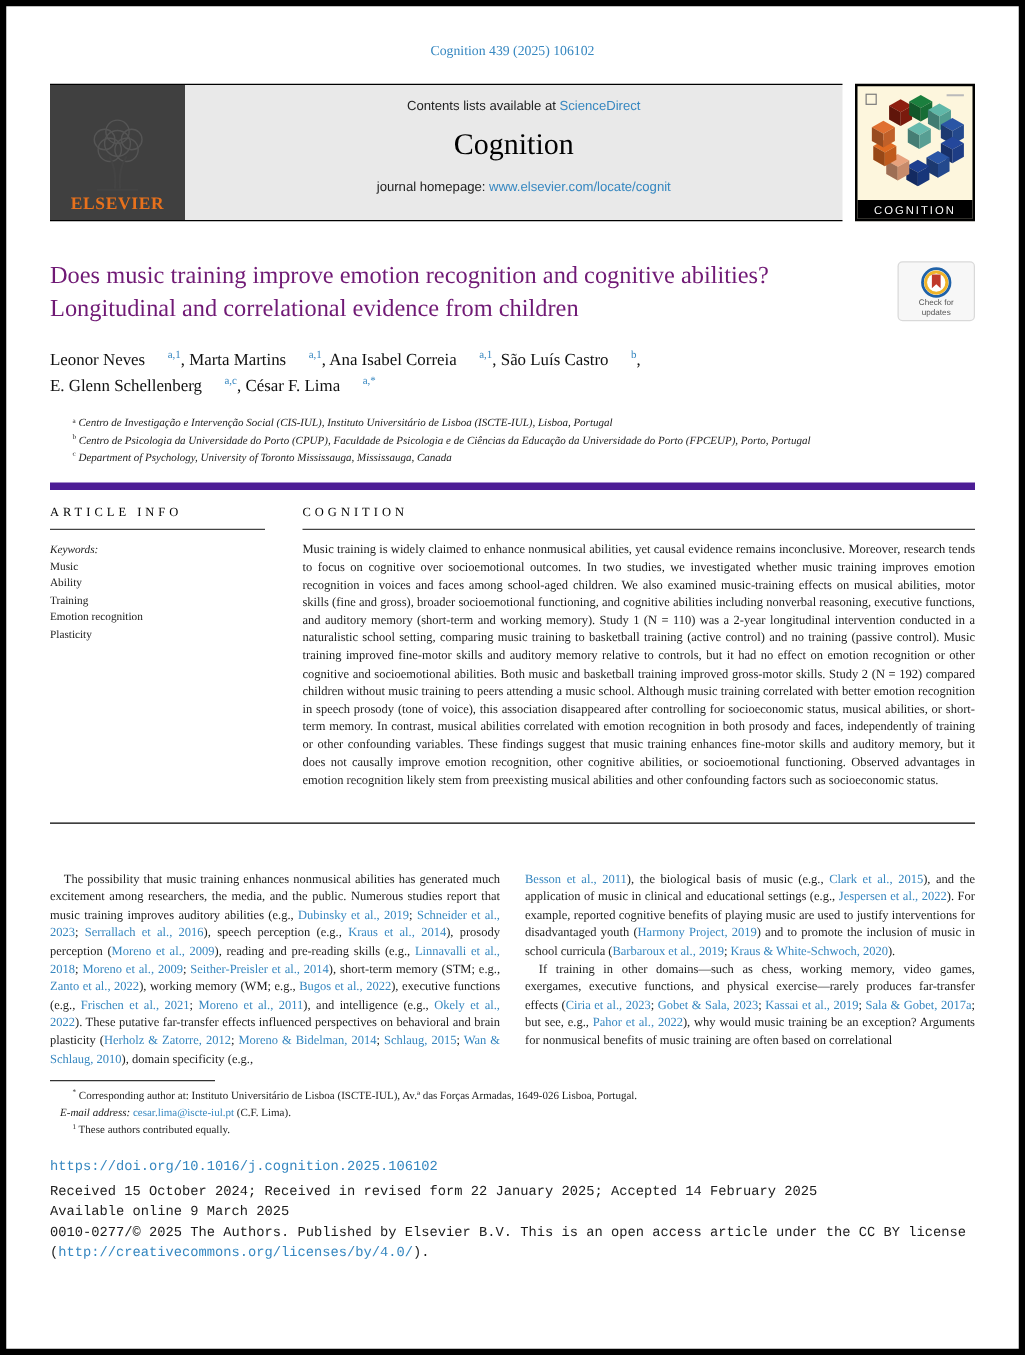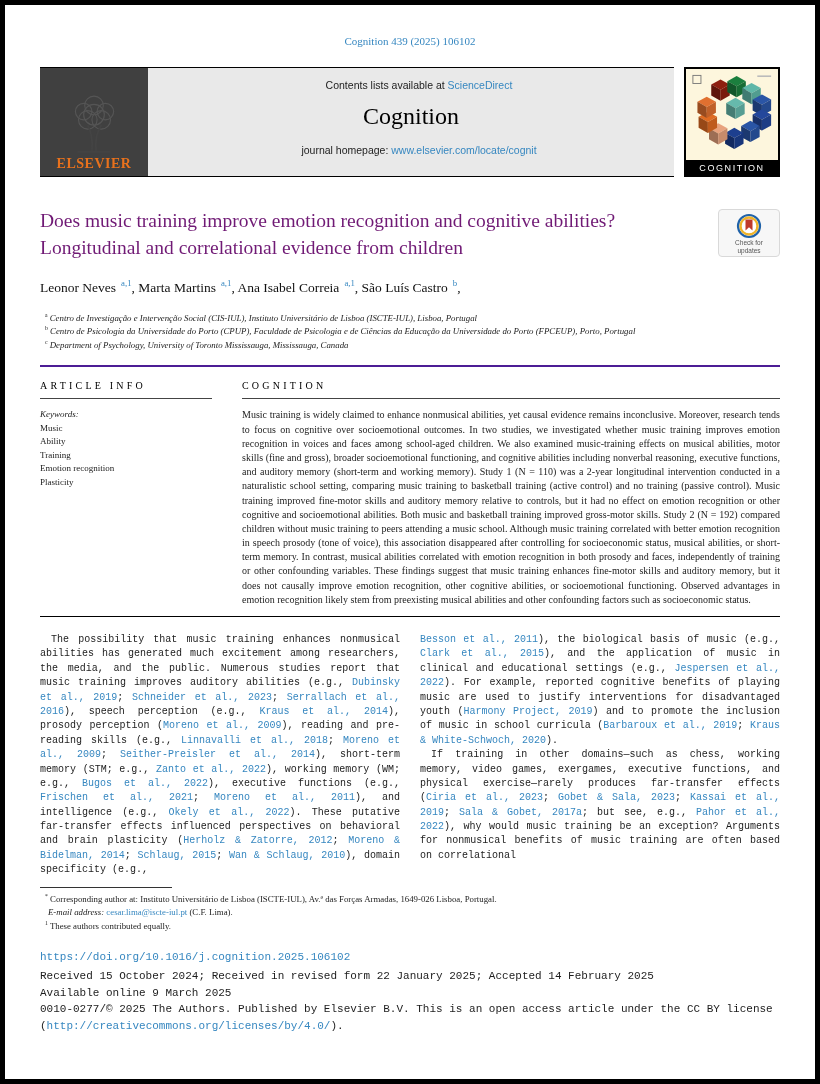--- a/index.html
+++ b/index.html
@@ -7,21 +7,21 @@
   body {
     width:820px; height:1084px;
     border:5px solid #000;
     font-family:"Liberation Serif","DejaVu Serif",serif;
     color:#1c1c1c;
     overflow:hidden;
   }
   .content { width:740px; margin:0 auto; }
   .lnk { color:#3687c0; cursor:pointer; }
   .it { font-style:italic; }
-  sup { font-size:0.65em; vertical-align:super; line-height:0; margin-left:5px; }
+  sup { font-size:0.65em; vertical-align:super; line-height:0; margin-left:18px; }
 
   
   .citation { margin-top:30px; text-align:center; font-size:11px; color:#3687c0; }
   .banner-row { display:flex; margin-top:20px; align-items:stretch; }
   .banner-main {
     flex:1; display:flex;
     border-top:1px solid #000; border-bottom:1px solid #000;
     height:110px;
   }
   .logo-col { width:108px; background:#404040; display:flex; flex-direction:column; align-items:center; justify-content:flex-end; padding-bottom:4px; }
@@ -44,30 +44,30 @@
     width:62px; height:48px; background:#f7f7f7; border:1px solid #d9d9d9; border-radius:4px;
     display:flex; flex-direction:column; align-items:center; padding-top:3px; margin-top:2px;
   }
   .check-text { font-family:"Liberation Sans",sans-serif; font-size:6.5px; color:#555; text-align:center; line-height:1.25; }
 
   .authors { margin-top:16px; font-size:13.5px; line-height:1.55; color:#111; }
   .affiliations { margin-top:13px; font-size:8.8px; line-height:1.55; color:#222; }
   .affiliations .aff-text { font-style:italic; }
 
   
-  .info-abs { display:flex; margin-top:13px; border-top:2px solid #4c1d95; border-bottom:1px solid #000; padding-bottom:9px; }
+  .info-abs { display:flex; margin-top:13px; border-top:6px solid #4c1d95; border-bottom:1px solid #000; padding-bottom:26px; }
   .col-info { width:202px; padding-right:30px; }
   .col-abs { flex:1; }
   .sec-head { margin-top:13px; font-size:10px; letter-spacing:3.2px; color:#000; }
   .sec-rule { border-top:1px solid #444; margin-top:7px; margin-bottom:9px; }
   .keywords { font-size:9px; line-height:1.5; color:#1c1c1c; }
   .abs-text { font-size:10px; text-align:justify; line-height:1.42; color:#1c1c1c; }
 
   
-  .body-cols { display:flex; gap:20px; margin-top:16px;font-family:Liberation Mono, monospace; }
+  .body-cols { display:flex; gap:20px; margin-top:38px; }
   .col { width:360px; font-size:10px; line-height:1.44; text-align:justify; }
   .col p { margin:0; }
   .col p.indent { text-indent:11px; }
   .col p + p { margin-top:0; }
 
   
   .footnotes { margin-top:9px; font-size:8.8px; line-height:1.55; color:#1c1c1c; }
   .fn-rule { width:132px; border-top:1px solid #333; margin-bottom:5px; }
   .fn-email { margin-left:8px; }
   .footer { margin-top:15px; font-size:11px; line-height:1.5; color:#1c1c1c;font-family:Liberation Mono, monospace; }
@@ -149,20 +149,21 @@
       </svg>
       <div class="check-text">
         <div>Check for</div>
         <div>updates</div>
       </div>
     </div>
   </div>
 
   <div class="authors">
     <div><span>Leonor Neves</span><sup class="lnk">a,1</sup><span>, Marta Martins</span><sup class="lnk">a,1</sup><span>, Ana Isabel Correia</span><sup class="lnk">a,1</sup><span>, São Luís Castro</span><sup class="lnk">b</sup><span>,</span></div>
+    <div><span>E. Glenn Schellenberg</span><sup class="lnk">a,c</sup><span>, César F. Lima</span><sup class="lnk">a,*</sup></div>
   </div>
 
   <div class="affiliations">
     <div><sup>a</sup> <span class="aff-text">Centro de Investigação e Intervenção Social (CIS-IUL), Instituto Universitário de Lisboa (ISCTE-IUL), Lisboa, Portugal</span></div>
     <div><sup>b</sup> <span class="aff-text">Centro de Psicologia da Universidade do Porto (CPUP), Faculdade de Psicologia e de Ciências da Educação da Universidade do Porto (FPCEUP), Porto, Portugal</span></div>
     <div><sup>c</sup> <span class="aff-text">Department of Psychology, University of Toronto Mississauga, Mississauga, Canada</span></div>
   </div>
 
   <div class="info-abs">
     <div class="col-info">

